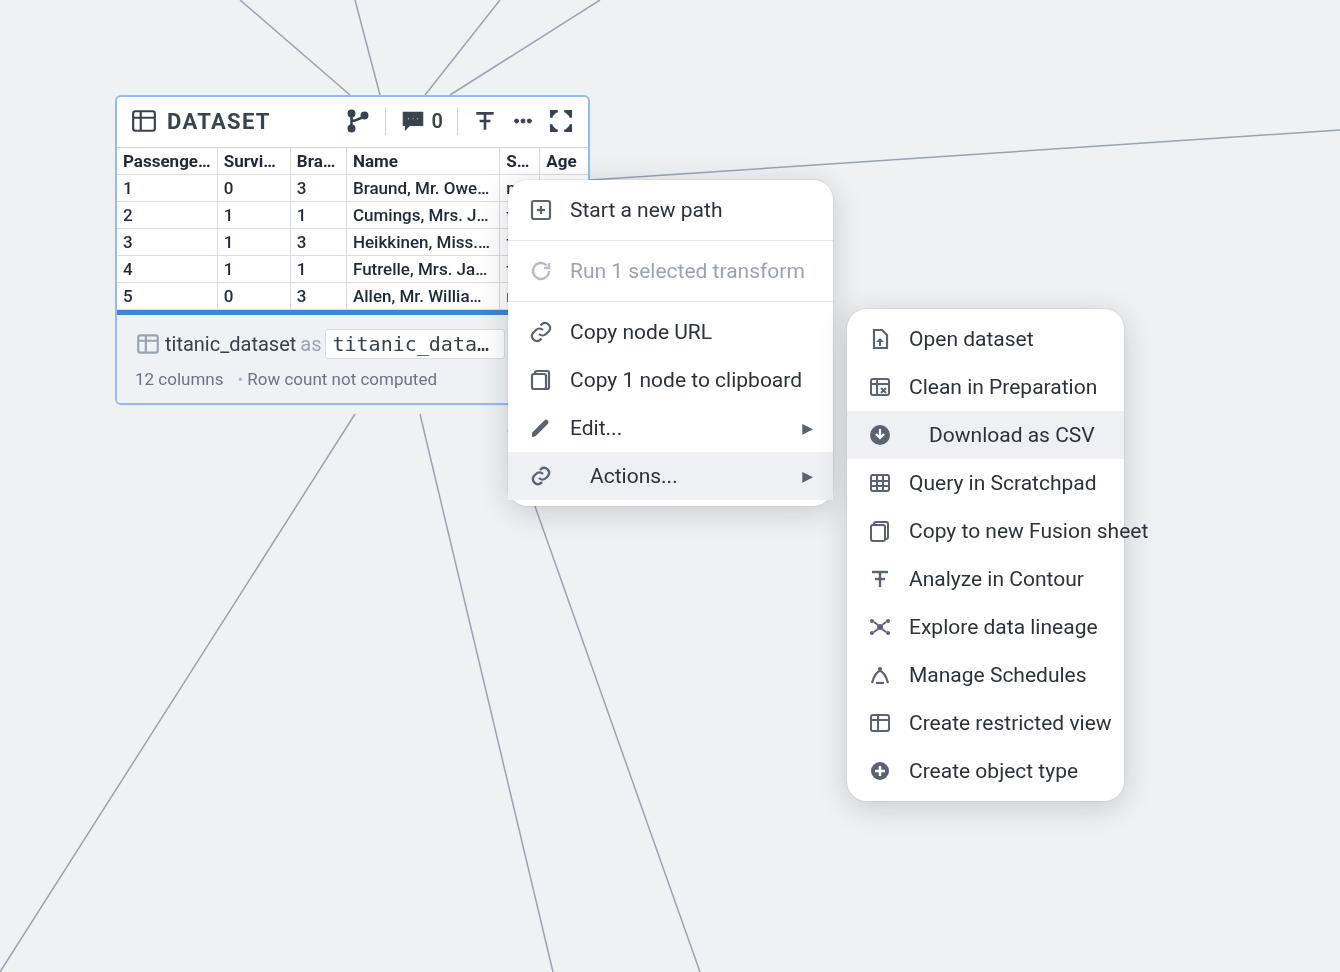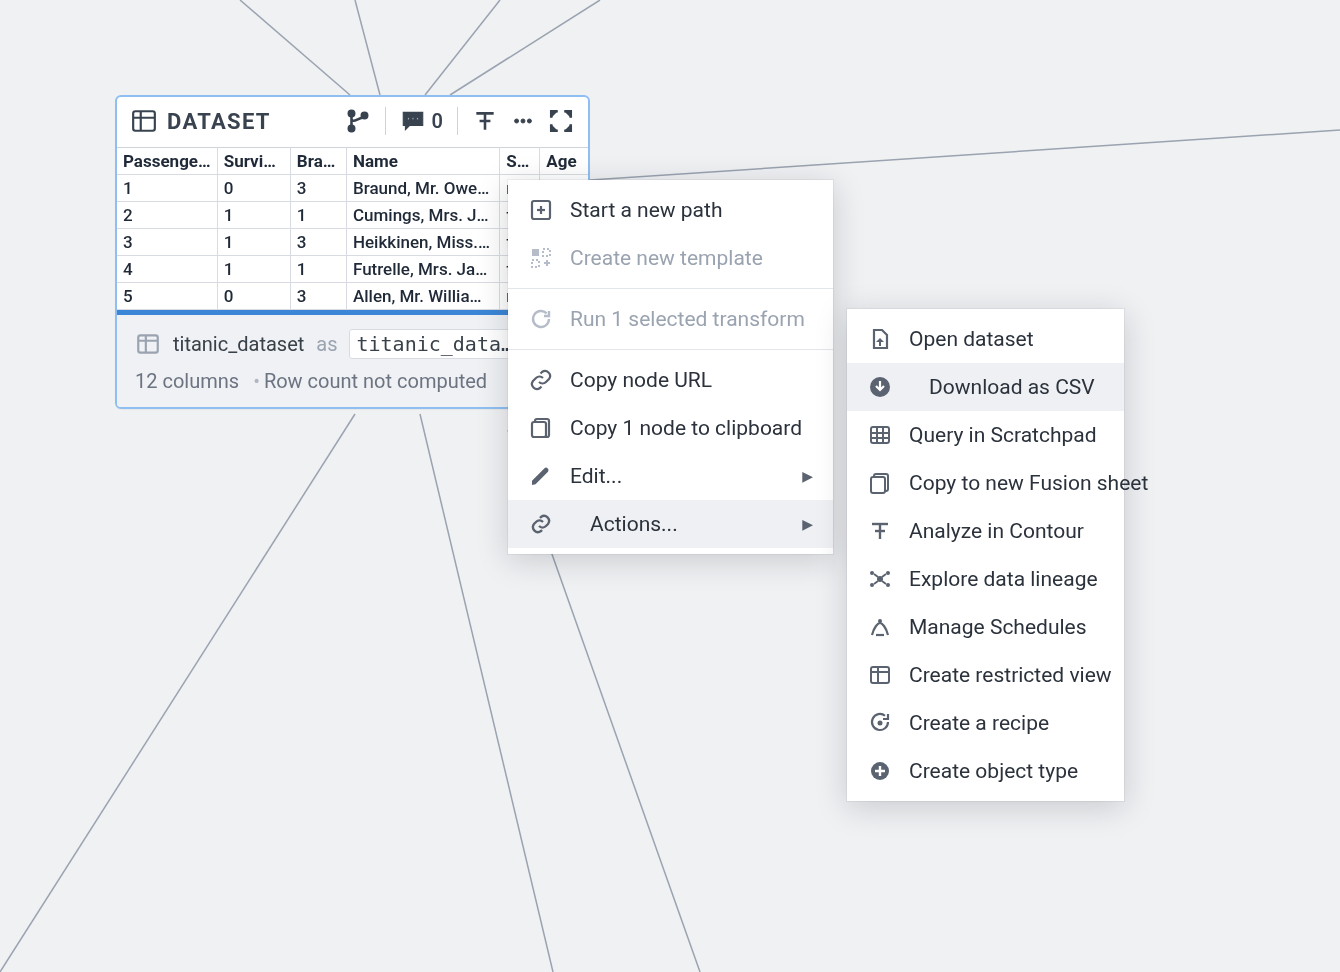--- a/index.html
+++ b/index.html
@@ -88,52 +88,52 @@
     background: #3b86d6;
     width: 100%;
   }
   .node-footer {
     background: #eff1f4;
     padding: 14px 18px 14px 18px;
   }
   .footer-row1 {
     display: flex;
     align-items: center;
-    gap: 12px;
+    gap: 4px;
     font-size: 20px;
     color: #384049;
     cursor: pointer;
   }
   .footer-row1 .ds-light { color:#9aa3b0; }
   .footer-row1 .mono {
     font-family: ui-monospace, SFMono-Regular, Menlo, Consolas, monospace;
     background:#fff;
     border:1px solid #d8dce2;
     border-radius:3px;
     padding: 2px 6px;
     white-space: nowrap;
     overflow: hidden;
     text-overflow: ellipsis;
     max-width: 180px;
     flex-shrink: 1;
   }
   .footer-row2 {
     margin-top: 10px;
     color:#6c7482;
-    font-size: 20px;
+    font-size: 17px;
     display:flex;
     gap:10px;
     cursor: pointer;
   }
   .footer-row2 .dot::before{content:"•"; margin:0 4px; color:#b0b7c2;}
   
   .menu {
     position: absolute;
     background: #fff;
-    border-radius: 0;
+    border-radius: 20px;
     box-shadow: 0 6px 30px rgba(16,24,40,.18), 0 0 0 1px rgba(16,24,40,.05);
     padding: 6px 0;
     font-size: 21px;
     color:#2b323c;
   }
   .menu-item {
     display: flex;
     align-items: center;
     gap: 16px;
     padding: 11px 20px;
@@ -321,28 +321,20 @@
 
 <div class="menu menu1" id="menu1">
     <div class="menu-item">
       <span class="m-icon">
         <svg viewBox="0 0 24 24">
           <use href="#start-path-icon"></use>
         </svg>
       </span>
       <span>Start a new path</span>
     </div>
-    <div class="menu-item disabled">
-      <span class="m-icon">
-        <svg viewBox="0 0 24 24">
-          <use href="#template-icon"></use>
-        </svg>
-      </span>
-      <span>Create new template</span>
-    </div>
     <div class="menu-sep"></div>
     <div class="menu-item disabled">
       <span class="m-icon">
         <svg viewBox="0 0 24 24">
           <use href="#refresh-icon"></use>
         </svg>
       </span>
       <span>Run 1 selected transform</span>
     </div>
     <div class="menu-sep"></div>
@@ -384,20 +376,28 @@
 
 <div class="menu menu2" id="menu2">
     <div class="menu-item">
       <span class="m-icon">
         <svg viewBox="0 0 24 24">
           <use href="#open-icon"></use>
         </svg>
       </span>
       <span>Open dataset</span>
     </div>
+    <div class="menu-item">
+      <span class="m-icon">
+        <svg viewBox="0 0 24 24">
+          <use href="#clean-icon"></use>
+        </svg>
+      </span>
+      <span>Clean in Preparation</span>
+    </div>
     <div class="menu-item hover">
       <span class="m-icon">
         <svg viewBox="0 0 24 24">
           <use href="#download-icon"></use>
         </svg>
       </span>
       <span>Download as CSV</span>
     </div>
     <div class="menu-item">
       <span class="m-icon">
@@ -439,28 +439,20 @@
       </span>
       <span>Manage Schedules</span>
     </div>
     <div class="menu-item">
       <span class="m-icon">
         <svg viewBox="0 0 24 24">
           <use href="#restricted-icon"></use>
         </svg>
       </span>
       <span>Create restricted view</span>
-    </div>
-    <div class="menu-item">
-      <span class="m-icon">
-        <svg viewBox="0 0 24 24">
-          <use href="#recipe-icon"></use>
-        </svg>
-      </span>
-      <span>Create a recipe</span>
     </div>
     <div class="menu-item">
       <span class="m-icon">
         <svg viewBox="0 0 24 24">
           <use href="#object-type-icon"></use>
         </svg>
       </span>
       <span>Create object type</span>
     </div>
   </div>

